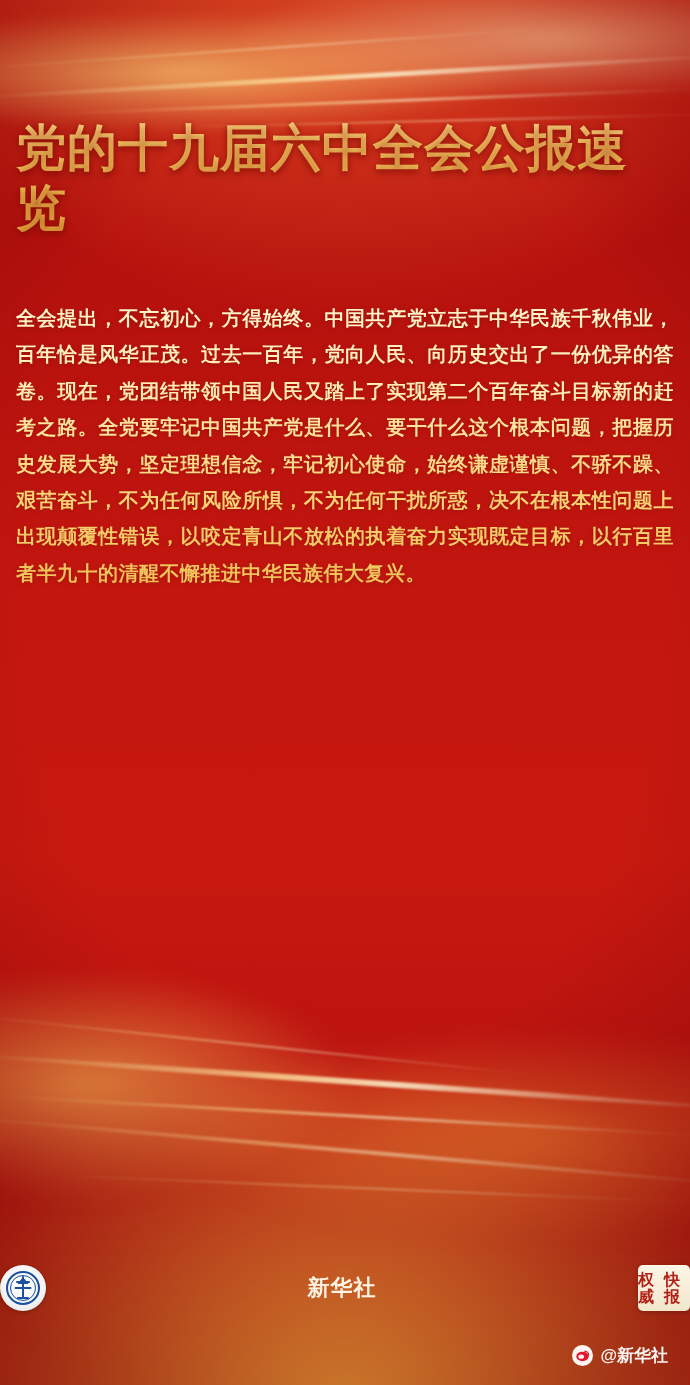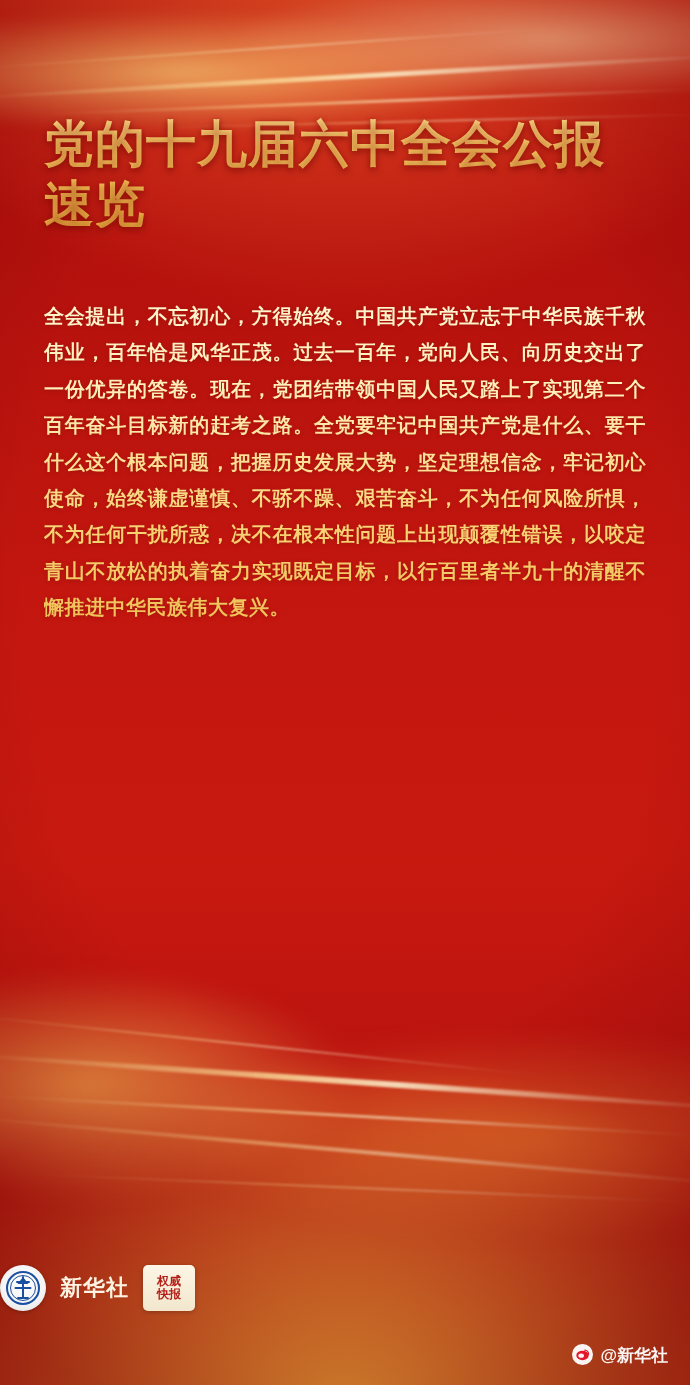--- a/index.html
+++ b/index.html
@@ -66,22 +66,21 @@
     position: absolute;
     inset: 0;
     pointer-events: none;
     background: radial-gradient(ellipse 85% 65% at 50% 42%, rgba(0,0,0,0) 55%, rgba(90,0,0,.32) 100%);
   }
 
   
   .content {
     position: relative;
     z-index: 4;
-    padding: 0 44px;
-    font-family: Liberation Mono, monospace;
+    padding: 0 16px;
   }
   .title {
     margin: 0;
     padding-top: 118px;
     font-size: 50px;
     line-height: 1.2;
     font-weight: bold;
     letter-spacing: 1px;
     text-align: left;
     background: linear-gradient(180deg, #fff7d8 0%, #ffe9a8 35%, #f6c860 62%, #e8ad3c 100%);
@@ -111,21 +110,21 @@
 
   
   .footer {
     position: absolute;
     left: 0;
     right: 0;
     bottom: 74px;
     z-index: 5;
     display: flex;
     align-items: center;
-    justify-content: flex-start;
+    justify-content: space-between;
     gap: 14px;
   }
   .logo-circle {
     width: 46px;
     height: 46px;
     border-radius: 50%;
     background: radial-gradient(circle at 50% 40%, #ffffff 0%, #f3f3f3 60%, #dfdfdf 100%);
     display: flex;
     align-items: center;
     justify-content: center;
@@ -137,37 +136,37 @@
     color: #fdf3e2;
     font-weight: bold;
     letter-spacing: 1px;
   }
   .badge {
     width: 52px;
     height: 46px;
     border-radius: 5px;
     background: linear-gradient(180deg, #fdf6e6 0%, #f2e6cd 100%);
     color: #b31f17;
-    font-size: 12px;
+    font-size: 16px;
     font-weight: bold;
     line-height: 1.08;
     display: flex;
-    flex-direction: column;
+    flex-direction: row;
     align-items: center;
     justify-content: center;
     box-shadow: 0 1px 4px rgba(0,0,0,.25);
   }
 
   .weibo {
     position: absolute;
     right: 22px;
     bottom: 18px;
     z-index: 6;
     display: flex;
-    align-items: flex-start;
+    align-items: center;
     gap: 7px;
     opacity: .95;
   }
   .weibo-eye {
     width: 21px;
     height: 21px;
     border-radius: 50%;
     background: #ffffff;
     display: flex;
     align-items: center;

